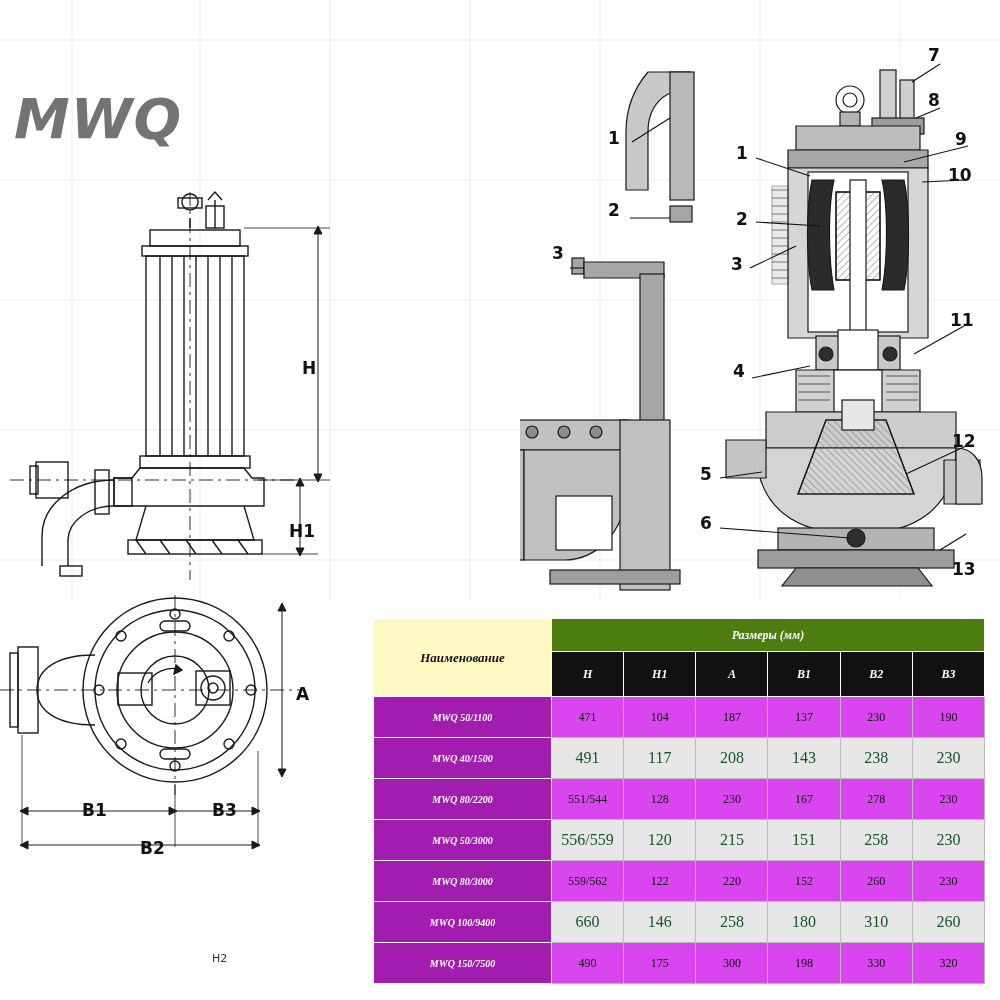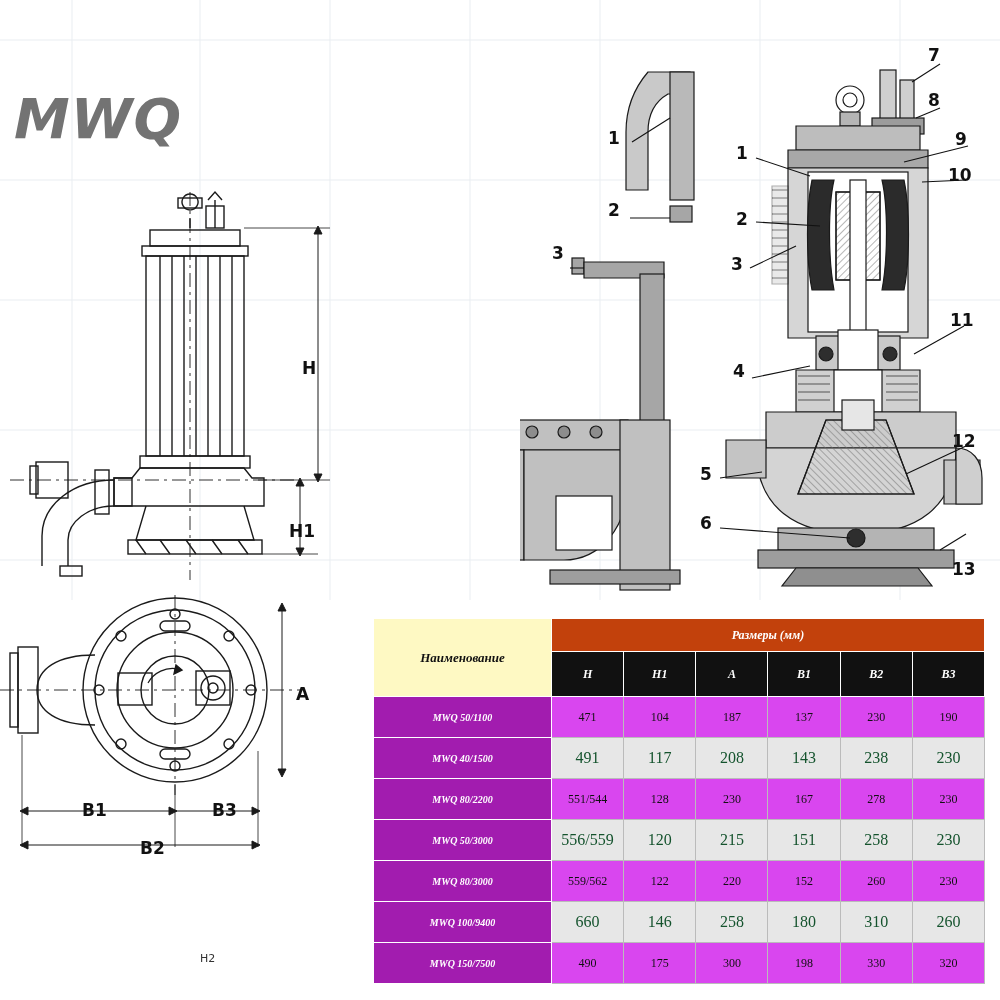--- a/index.html
+++ b/index.html
@@ -71,21 +71,21 @@
   .hdr-name {
     background: #fef9c3;
     color: #111;
     font-style: italic;
     font-weight: bold;
     font-size: 13px;
     width: 175px;
     height: 72px;
   }
   .hdr-group {
-    background: #c2410c;
+    background: #4d7c0f;
     color: #ffffff;
     font-style: italic;
     font-weight: bold;
     font-size: 12px;
     height: 30px;
   }
   .hdr-sub {
     background: #111111;
     color: #ffffff;
     font-style: italic;
@@ -112,21 +112,21 @@
     background: #e7e7e7;
     color: #14532d;
     font-size: 16px;
     height: 38px;
   }
   .spec-table td.cell-odd, .spec-table td.cell-even {
     border: 1px solid #bbbbbb;
   }
   .bottom-note {
     position: absolute;
-    left: 200px;
+    left: 212px;
     top: 952px;
     font-family: "DejaVu Sans", sans-serif;
     font-size: 11px;
     color: #333;
   }
 </style>
 </head>
 <body>
 
 <div id="page">

